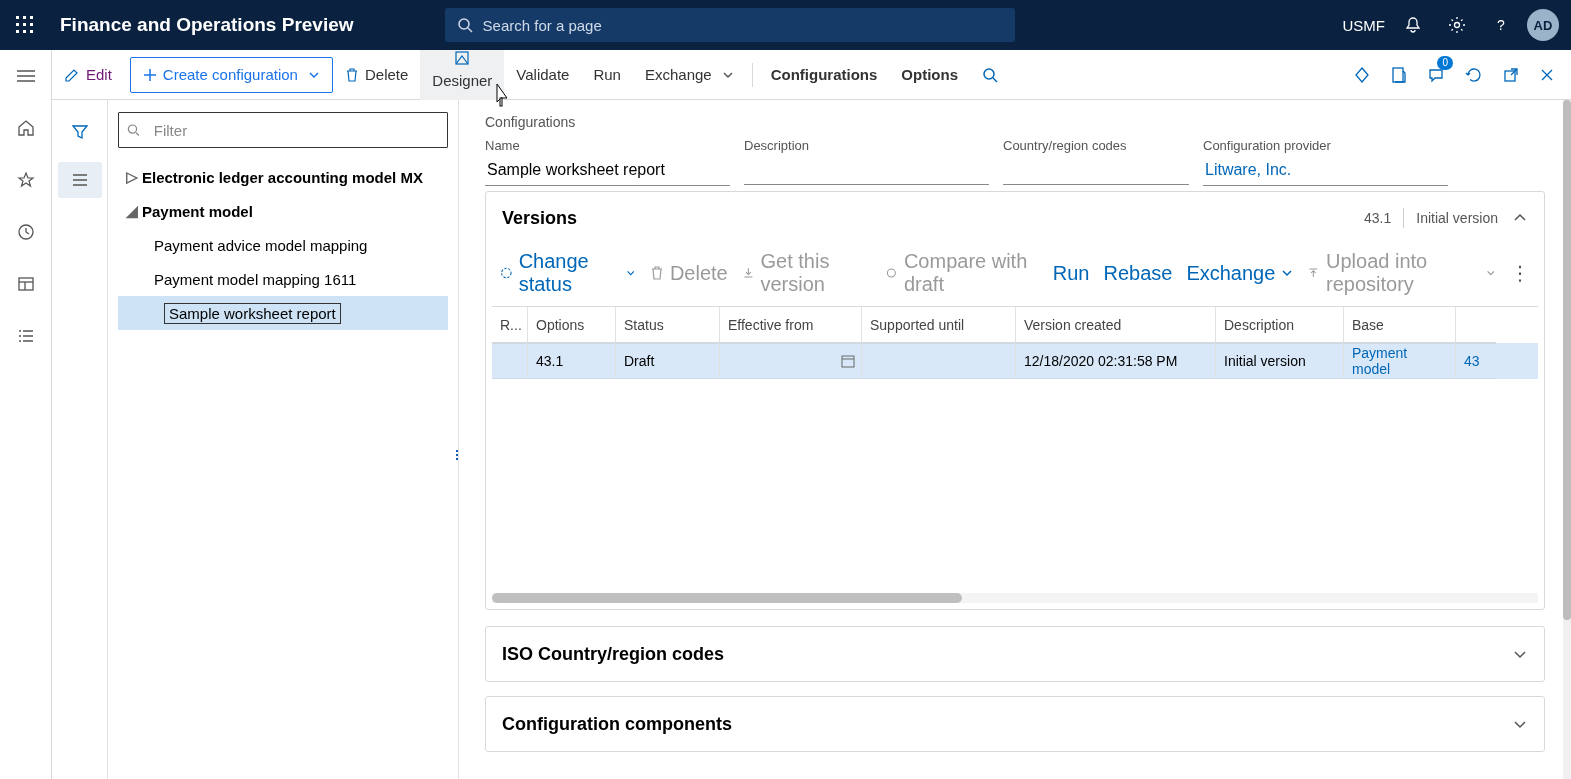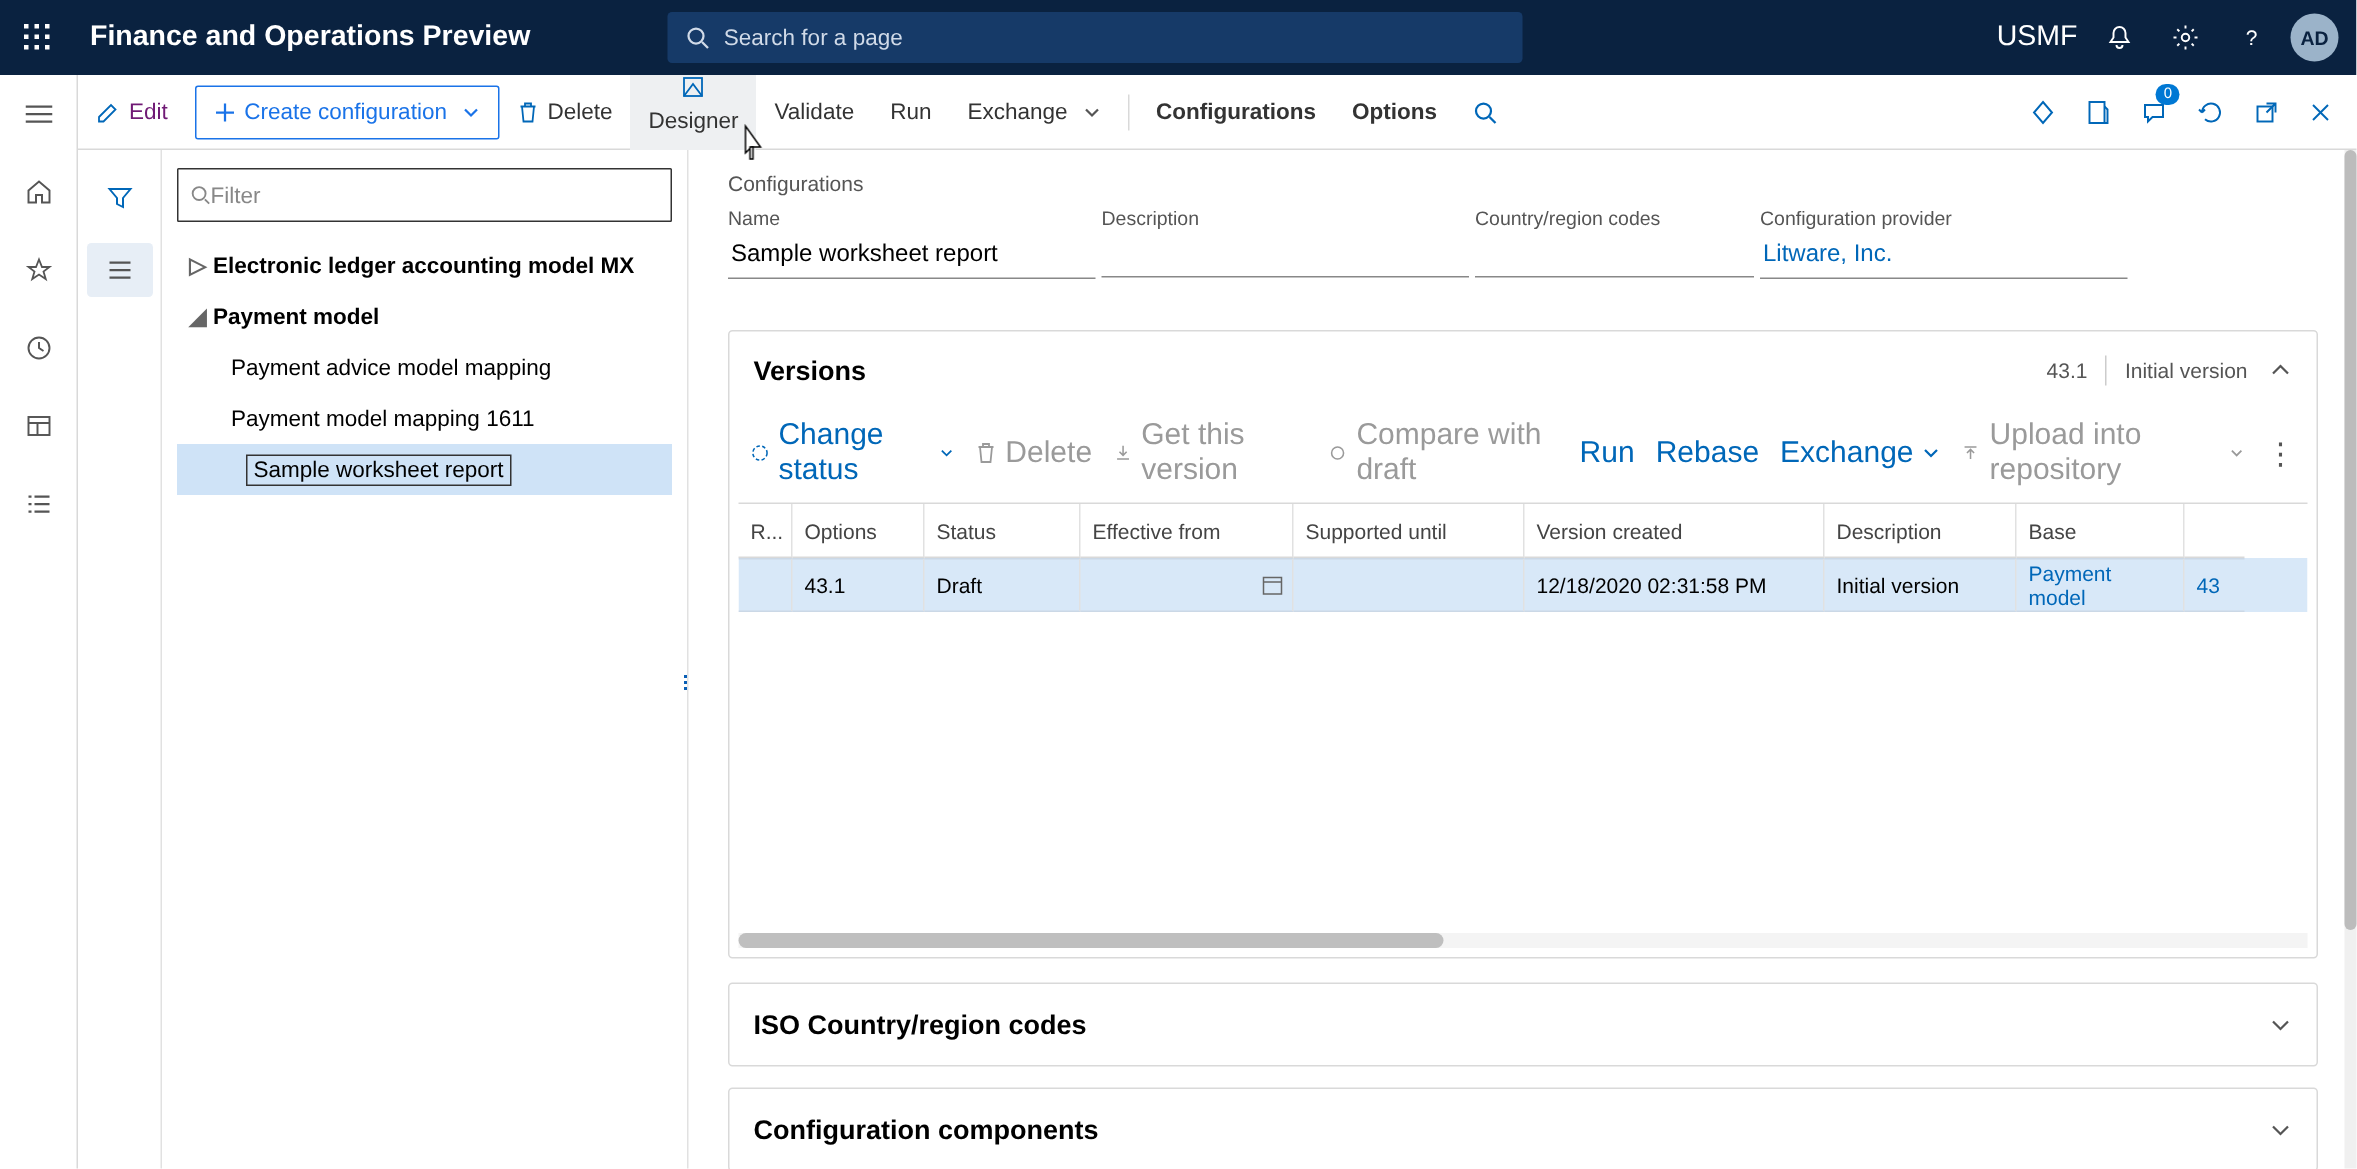--- a/index.html
+++ b/index.html
@@ -7,21 +7,21 @@
 
 
 .topbar { height: 50px; background: #0a2240; display:flex; align-items:center; color:#fff; }
 .topbar .waffle { width:50px; height:50px; display:flex; align-items:center; justify-content:center; cursor:pointer;}
 .topbar .title { font-size:19px; font-weight:600; margin-left:10px; white-space:nowrap;}
 .topbar .search-wrap { margin-left:91px; width:570px; height:34px; background:#163a68; border-radius:3px; display:flex; align-items:center; padding:0 12px;}
 .topbar .search-wrap svg{flex-shrink:0;}
 .topbar .search-input { background:transparent; border:none; outline:none; color:#fff; font-size:15px; margin-left:10px; width:100%;}
 .topbar .search-input::placeholder{color:#d0dae8;}
 .topbar .spacer{flex:1;}
-.topbar .co { font-size:19px; margin-right:6px;}
+.topbar .co { font-size:15px; margin-right:6px;}
 .topbar .icon-btn { width:44px; height:50px; display:flex; align-items:center; justify-content:center; cursor:pointer;}
 .topbar .avatar { width:32px; height:32px; border-radius:50%; background:#9bb3c9; color:#0a2240; font-size:13px; font-weight:600; display:flex; align-items:center; justify-content:center; margin:0 12px 0 4px;}
 
 
 .actionbar { position:absolute; left:52px; right:0; top:50px; height:50px; border-bottom:1px solid #d9d9d9; display:flex; align-items:center; background:#fff; font-size:15px;}
 .ab-btn { height:50px; display:flex; align-items:center; padding:0 12px; cursor:pointer; color:#333; gap:6px;}
 .ab-btn.blue-border { border:1px solid #1a73e8; color:#1a73e8; margin:6px 0 6px 6px; height:36px; border-radius:2px;}
 .ab-btn.hover-gray { background:#eef0f2;flex-direction:column;}
 .ab-btn .chev{margin-left:4px;}
 .ab-sep{width:1px; height:24px; background:#d9d9d9; margin:0 6px;}
@@ -36,36 +36,36 @@
 .leftrail .rail-btn{width:52px; height:32px; display:flex; align-items:center; justify-content:center; cursor:pointer; color:#555;}
 
 
 .rail2 { position:absolute; left:52px; top:100px; bottom:0; width:56px; border-right:1px solid #e1e1e1; background:#fff; display:flex; flex-direction:column; align-items:center; padding-top:14px; gap:12px;}
 .rail2 .r2-btn{width:44px; height:36px; display:flex; align-items:center; justify-content:center; cursor:pointer; border-radius:3px;}
 .rail2 .r2-btn.active{background:#e7eef6;}
 
 
 .treepanel { position:absolute; left:108px; top:100px; bottom:0; width:351px; border-right:1px solid #e1e1e1; background:#fff; padding:12px 10px 0 10px; overflow:hidden;}
 .filterbox{width:100%; height:36px; border:1px solid #333; display:flex; align-items:center; padding:0 8px; border-radius:1px;}
-.filterbox input{border:none; outline:none; font-size:15px; width:100%; margin-left:0;}
+.filterbox input{border:none; outline:none; font-size:15px; width:100%; margin-left:14px;}
 .filterbox input::placeholder{color:#888;}
 .tree{margin-top:12px; font-size:15px;}
 .tree-row{display:flex; align-items:center; height:34px; cursor:pointer; white-space:nowrap;}
 .tree-row .toggle{width:20px; text-align:center; color:#666;}
 .tree-row.bold{font-weight:600;}
 .tree-row.lvl1{padding-left:4px;}
 .tree-row.lvl2{padding-left:36px;}
 .tree-row.lvl3{padding-left:46px;}
 .tree-row.selected{background:#cfe3f7;}
 .tree-row.selected span.sel-txt{border:1px solid #333; padding:1px 4px; background:#cfe3f7;}
 
 
 .main { position:absolute; left:459px; right:8px; top:100px; bottom:0; overflow-y:auto; padding:14px 18px 20px 26px;}
 .crumb{font-size:14px; color:#555; margin-bottom:8px;}
-.fields-row{display:flex; gap:4px; margin-bottom:34px;}
+.fields-row{display:flex; gap:14px; margin-bottom:5px;}
 .field{display:flex; flex-direction:column;}
 .field label{font-size:13px; color:#555; margin-bottom:4px;}
 .field .val{font-size:16px; border-bottom:1px solid #888; padding:4px 2px 6px 2px; min-height:28px;}
 .field .val.link{color:#0067b8;}
 .field.w1{width:245px;} .field.w2{width:245px;} .field.w3{width:186px;} .field.w4{width:245px;}
 
 .panel{border:1px solid #d9d9d9; border-radius:3px; margin-bottom:16px; background:#fff;}
 .panel-hd{display:flex; align-items:center; height:52px; padding:0 16px; font-size:18px; font-weight:600;justify-content:flex-end;}
 .panel-hd .grow{flex:1;}
 .panel-hd .meta{font-size:14px; font-weight:400; color:#555; display:flex; align-items:center; gap:12px;}

